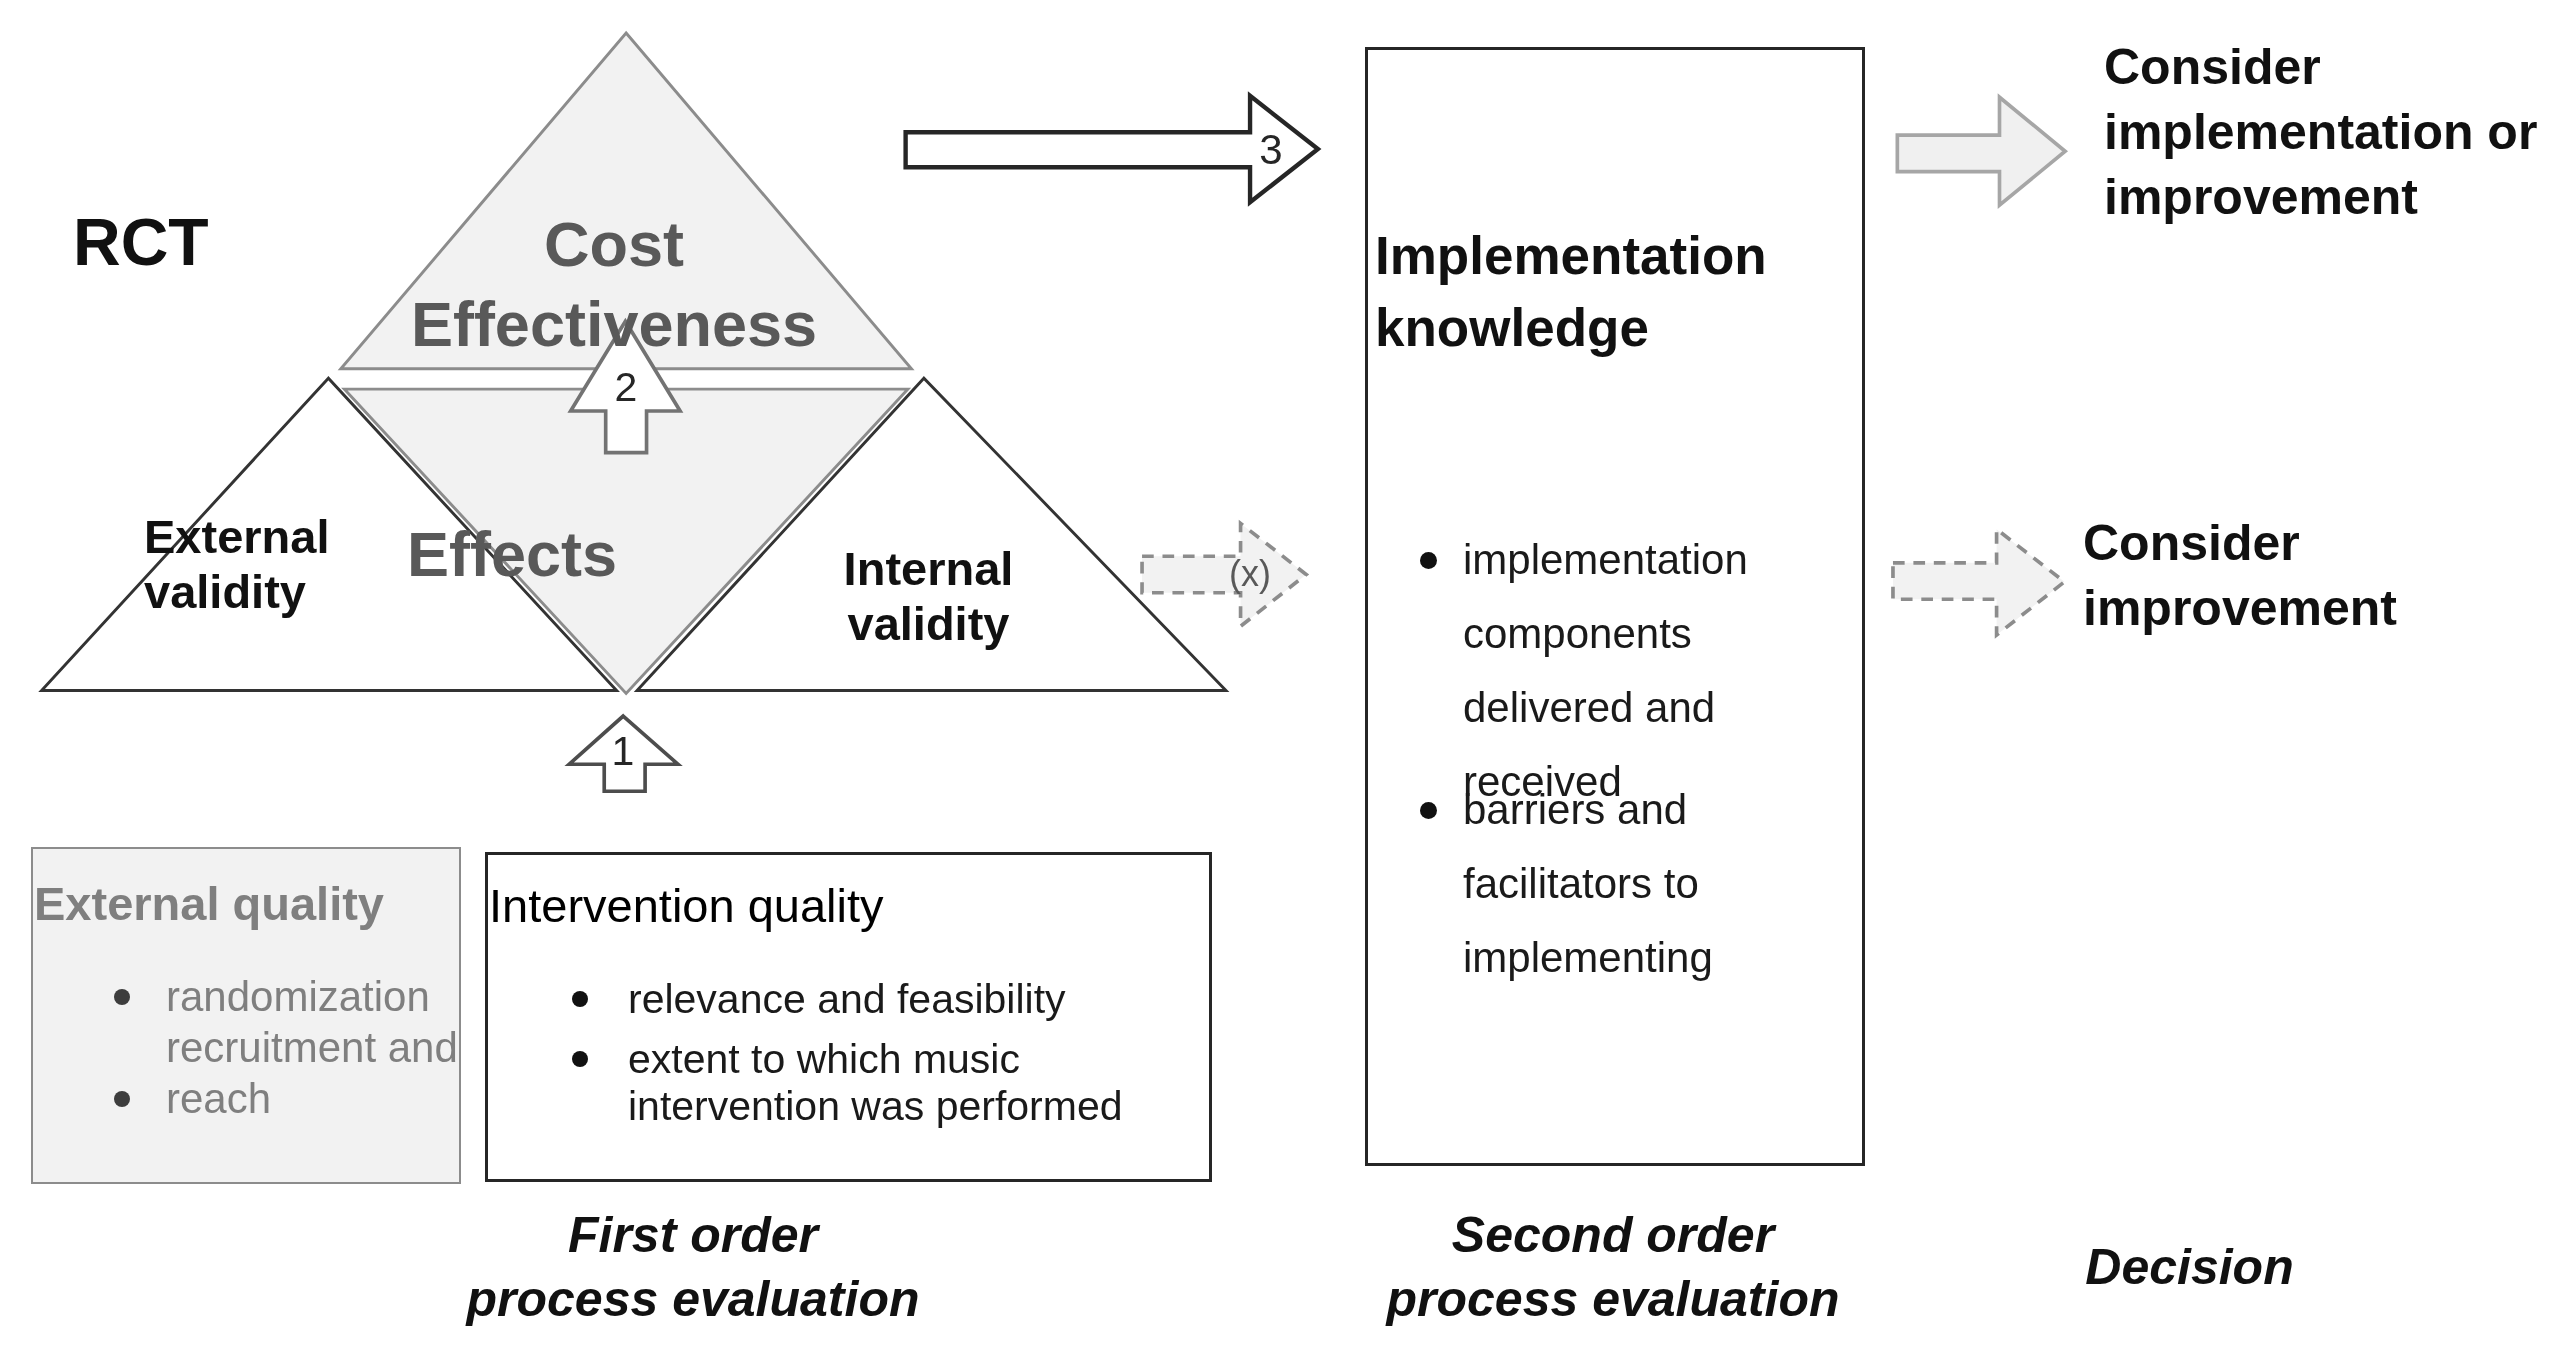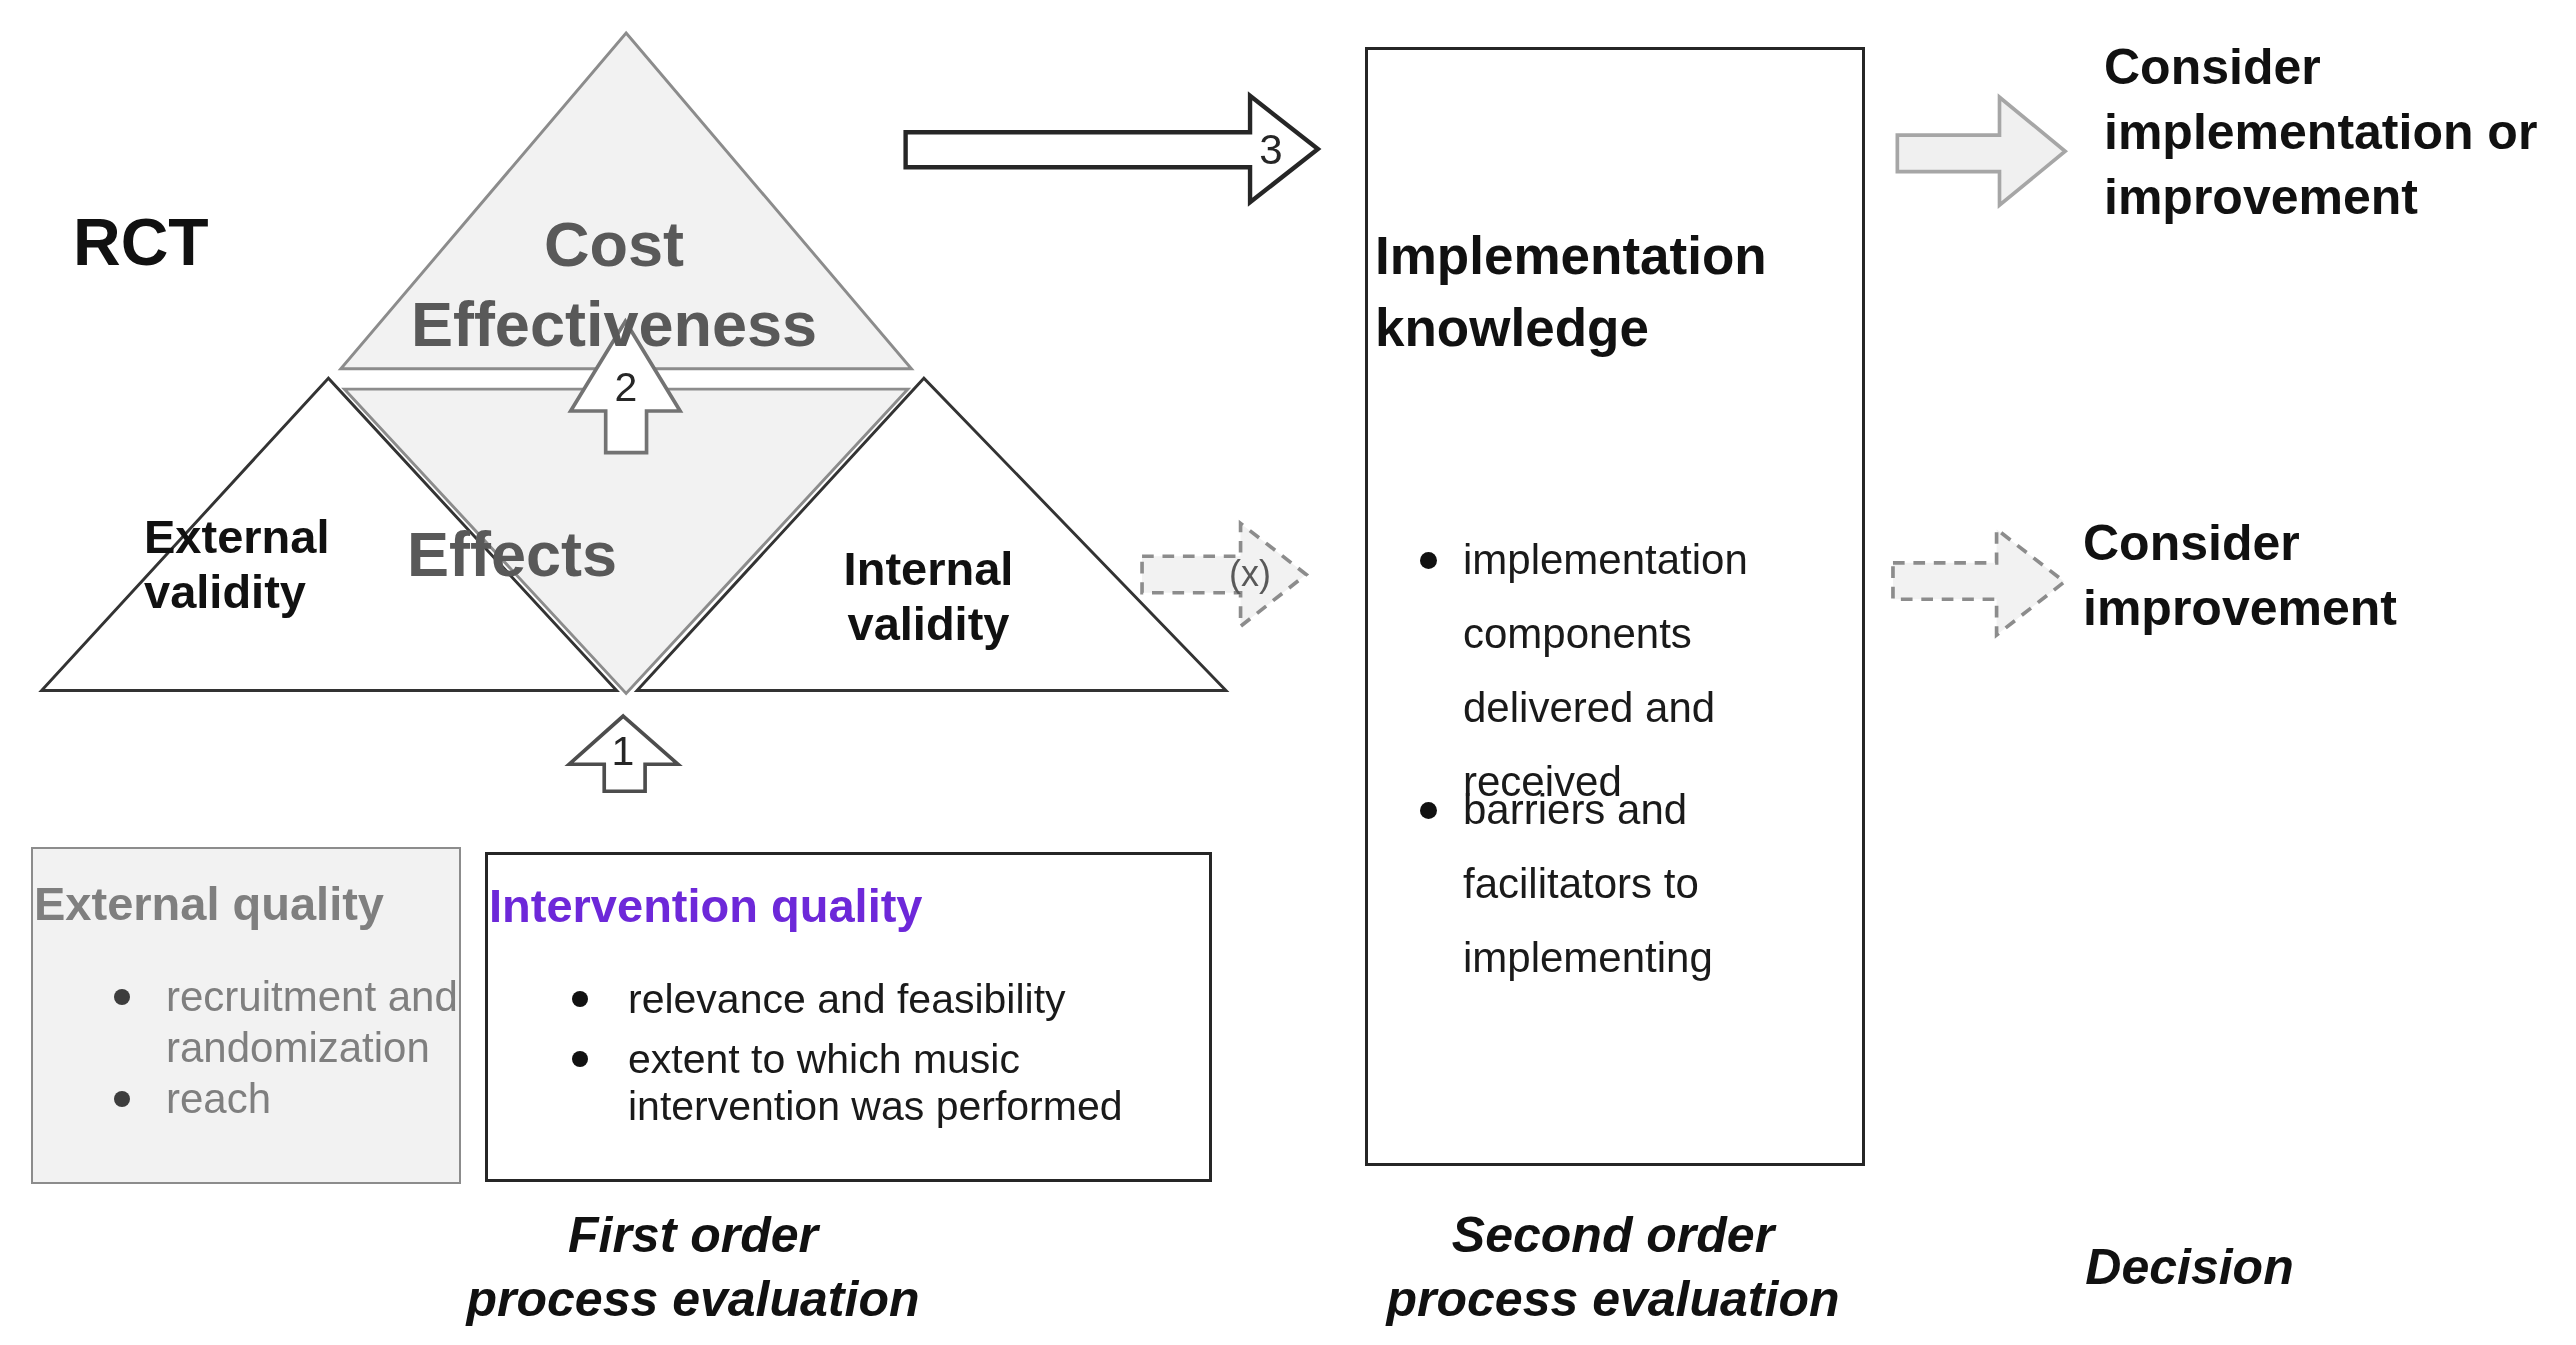--- a/index.html
+++ b/index.html
@@ -21,21 +21,21 @@
   .d1{left:594px;top:731px;}
   .d2{left:597px;top:367px;}
   .d3{left:1242px;top:129px;font-size:42px;}
   .xlab{left:1206px;top:556px;width:88px;text-align:center;font-size:36px;color:#595959;line-height:36px;}
   
   .box{position:absolute;box-sizing:border-box;}
   .sampling-box{left:31px;top:847px;width:430px;height:337px;background:#f2f2f2;border:2.9px solid #8c8c8c;}
   .intervention-box{left:485px;top:852px;width:727px;height:330px;background:#ffffff;border:3.6px solid #262626;}
   .implementation-box{left:1365px;top:47px;width:500px;height:1119px;background:#ffffff;border:3.6px solid #262626;}
   .sampling-title{left:34px;top:878px;font-size:47px;font-weight:bold;color:#7f7f7f;line-height:51px;}
-  .intervention-title{left:489px;top:880px;font-size:47px;font-weight:bold;color:#6d28d9;line-height:51px;}
+  .intervention-title{left:489px;top:880px;font-size:47px;font-weight:normal;color:#000000;line-height:51px;}
   .impl-title{left:1375px;top:220px;font-size:53px;font-weight:bold;color:#111;line-height:72px;}
   
   .bullet{position:absolute;}
   .bullet .bl{position:relative;}
   .bullet::before{content:"";position:absolute;border-radius:50%;background:#333;}
   .samp-b{left:102px;padding-left:64px;font-size:42px;color:#7f7f7f;line-height:51px;}
   .samp-b::before{width:16px;height:16px;left:11.7px;top:17.5px;background:#3d3d3d;}
   .samp-b1{top:971px;}
   .samp-b2{top:1073px;}
   .intv-b{left:562px;padding-left:66px;font-size:41px;color:#1a1a1a;line-height:47px;}
@@ -92,22 +92,22 @@
   </div>
 
   <div class="abs digit d1">1</div>
   <div class="abs digit d2">2</div>
   <div class="abs digit d3">3</div>
   <div class="abs xlab">(x)</div>
 
   <div class="box sampling-box"></div>
   <div class="abs txt sampling-title">External quality</div>
   <div class="bullet samp-b samp-b1">
+    <div class="bl">randomization</div>
     <div class="bl">recruitment and</div>
-    <div class="bl">randomization</div>
   </div>
   <div class="bullet samp-b samp-b2">
     <div class="bl">reach</div>
   </div>
 
   <div class="box intervention-box"></div>
   <div class="abs txt intervention-title">Intervention quality</div>
   <div class="bullet intv-b intv-b1">
     <div class="bl">relevance and feasibility</div>
   </div>

